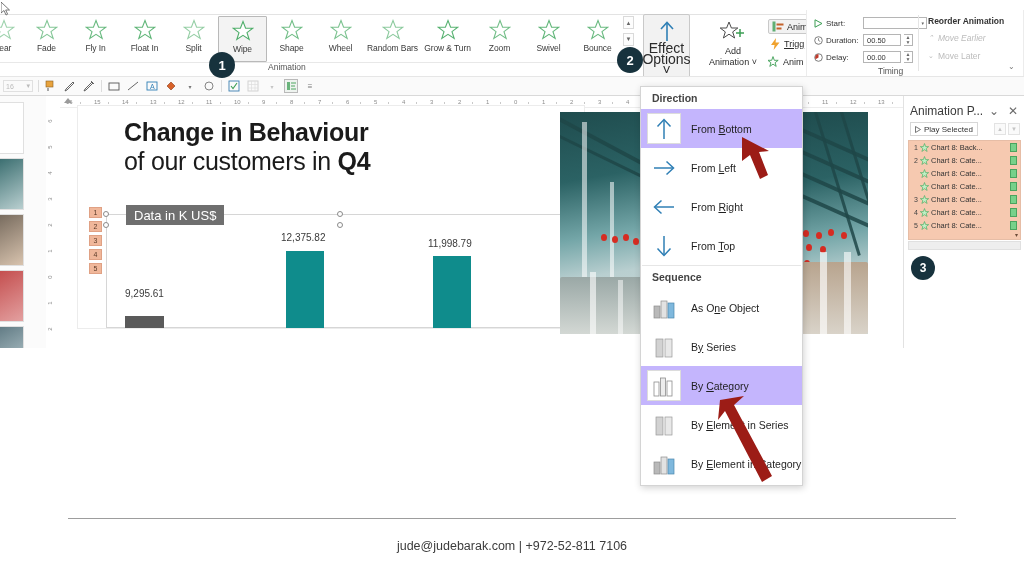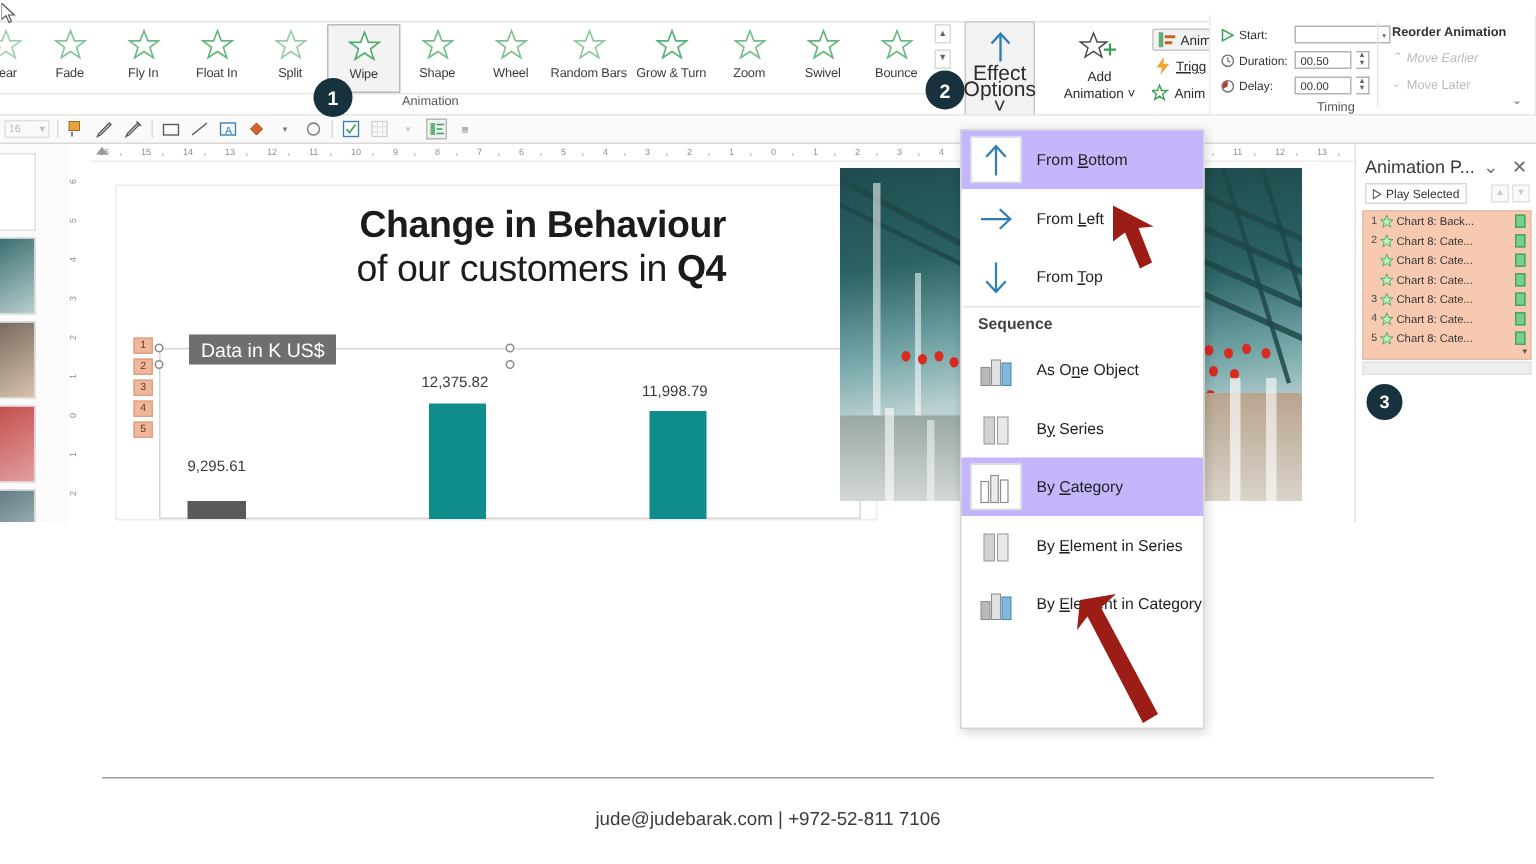--- a/index.html
+++ b/index.html
@@ -154,24 +154,23 @@
     position:absolute; left:0; top:96px; width:46px; height:252px;
     background:#fbfbfb; overflow:hidden;
   }
   .thumb {
     position:absolute; left:-16px; width:40px; height:52px;
     border:1px solid #e0e0e0; background:#fff; overflow:hidden;
   }
 
   
   #slide {
-    position:absolute; left:78px; top:124px; width:506px; height:222px;
+    position:absolute; left:78px; top:106px; width:506px; height:222px;
     background:#ffffff; overflow:hidden;
     box-shadow:0 0 0 1px #ececec;
-    text-align:right;
   }
   #slide-title {
     position:absolute; left:46px; top:12px; width:360px;
     font-size:25px; line-height:29px; font-weight:bold; color:#1b1b1b;
     letter-spacing:-0.3px;
   }
   #slide-title .thin { font-weight:normal; }
   #slide-title .bold { font-weight:bold; }
 
   
@@ -821,38 +820,48 @@
         </svg>
         <span class="ap-text">Chart 8: Cate...</span>
         <span class="ap-chip"></span>
       </div>
       <div id="ap-list-caret">▾</div>
     </div>
   <div id="ap-scroll-strip"></div>
 </div>
 
 <div id="menu">
+  <div class="menu-header">Direction</div>
   <div id="menu-direction">
       <div class="menu-item hl">
         <span class="mi-icon-box">
           <svg width="26" height="26" viewBox="0 0 26 26">
             <path d="M13,23 L13,4" stroke="#2f7fb5" stroke-width="1.5" fill="none"></path>
             <path d="M6.5,10.5 L13,3.5 L19.5,10.5" stroke="#2f7fb5" stroke-width="1.5" fill="none"></path>
           </svg>
         </span>
         <span class="mi-label">From <u>B</u>ottom</span>
       </div>
       <div class="menu-item">
         <span class="mi-icon-box">
           <svg width="26" height="26" viewBox="0 0 26 26">
             <path d="M3,13 L22,13" stroke="#2f7fb5" stroke-width="1.5" fill="none"></path>
             <path d="M15.5,6.5 L22.5,13 L15.5,19.5" stroke="#2f7fb5" stroke-width="1.5" fill="none"></path>
           </svg>
         </span>
         <span class="mi-label">From <u>L</u>eft</span>
+      </div>
+      <div class="menu-item">
+        <span class="mi-icon-box">
+          <svg width="26" height="26" viewBox="0 0 26 26">
+            <path d="M23,13 L4,13" stroke="#2f7fb5" stroke-width="1.5" fill="none"></path>
+            <path d="M10.5,6.5 L3.5,13 L10.5,19.5" stroke="#2f7fb5" stroke-width="1.5" fill="none"></path>
+          </svg>
+        </span>
+        <span class="mi-label">From <u>R</u>ight</span>
       </div>
       <div class="menu-item">
         <span class="mi-icon-box">
           <svg width="26" height="26" viewBox="0 0 26 26">
             <path d="M13,3 L13,22" stroke="#2f7fb5" stroke-width="1.5" fill="none"></path>
             <path d="M6.5,15.5 L13,22.5 L19.5,15.5" stroke="#2f7fb5" stroke-width="1.5" fill="none"></path>
           </svg>
         </span>
         <span class="mi-label">From <u>T</u>op</span>
       </div>

